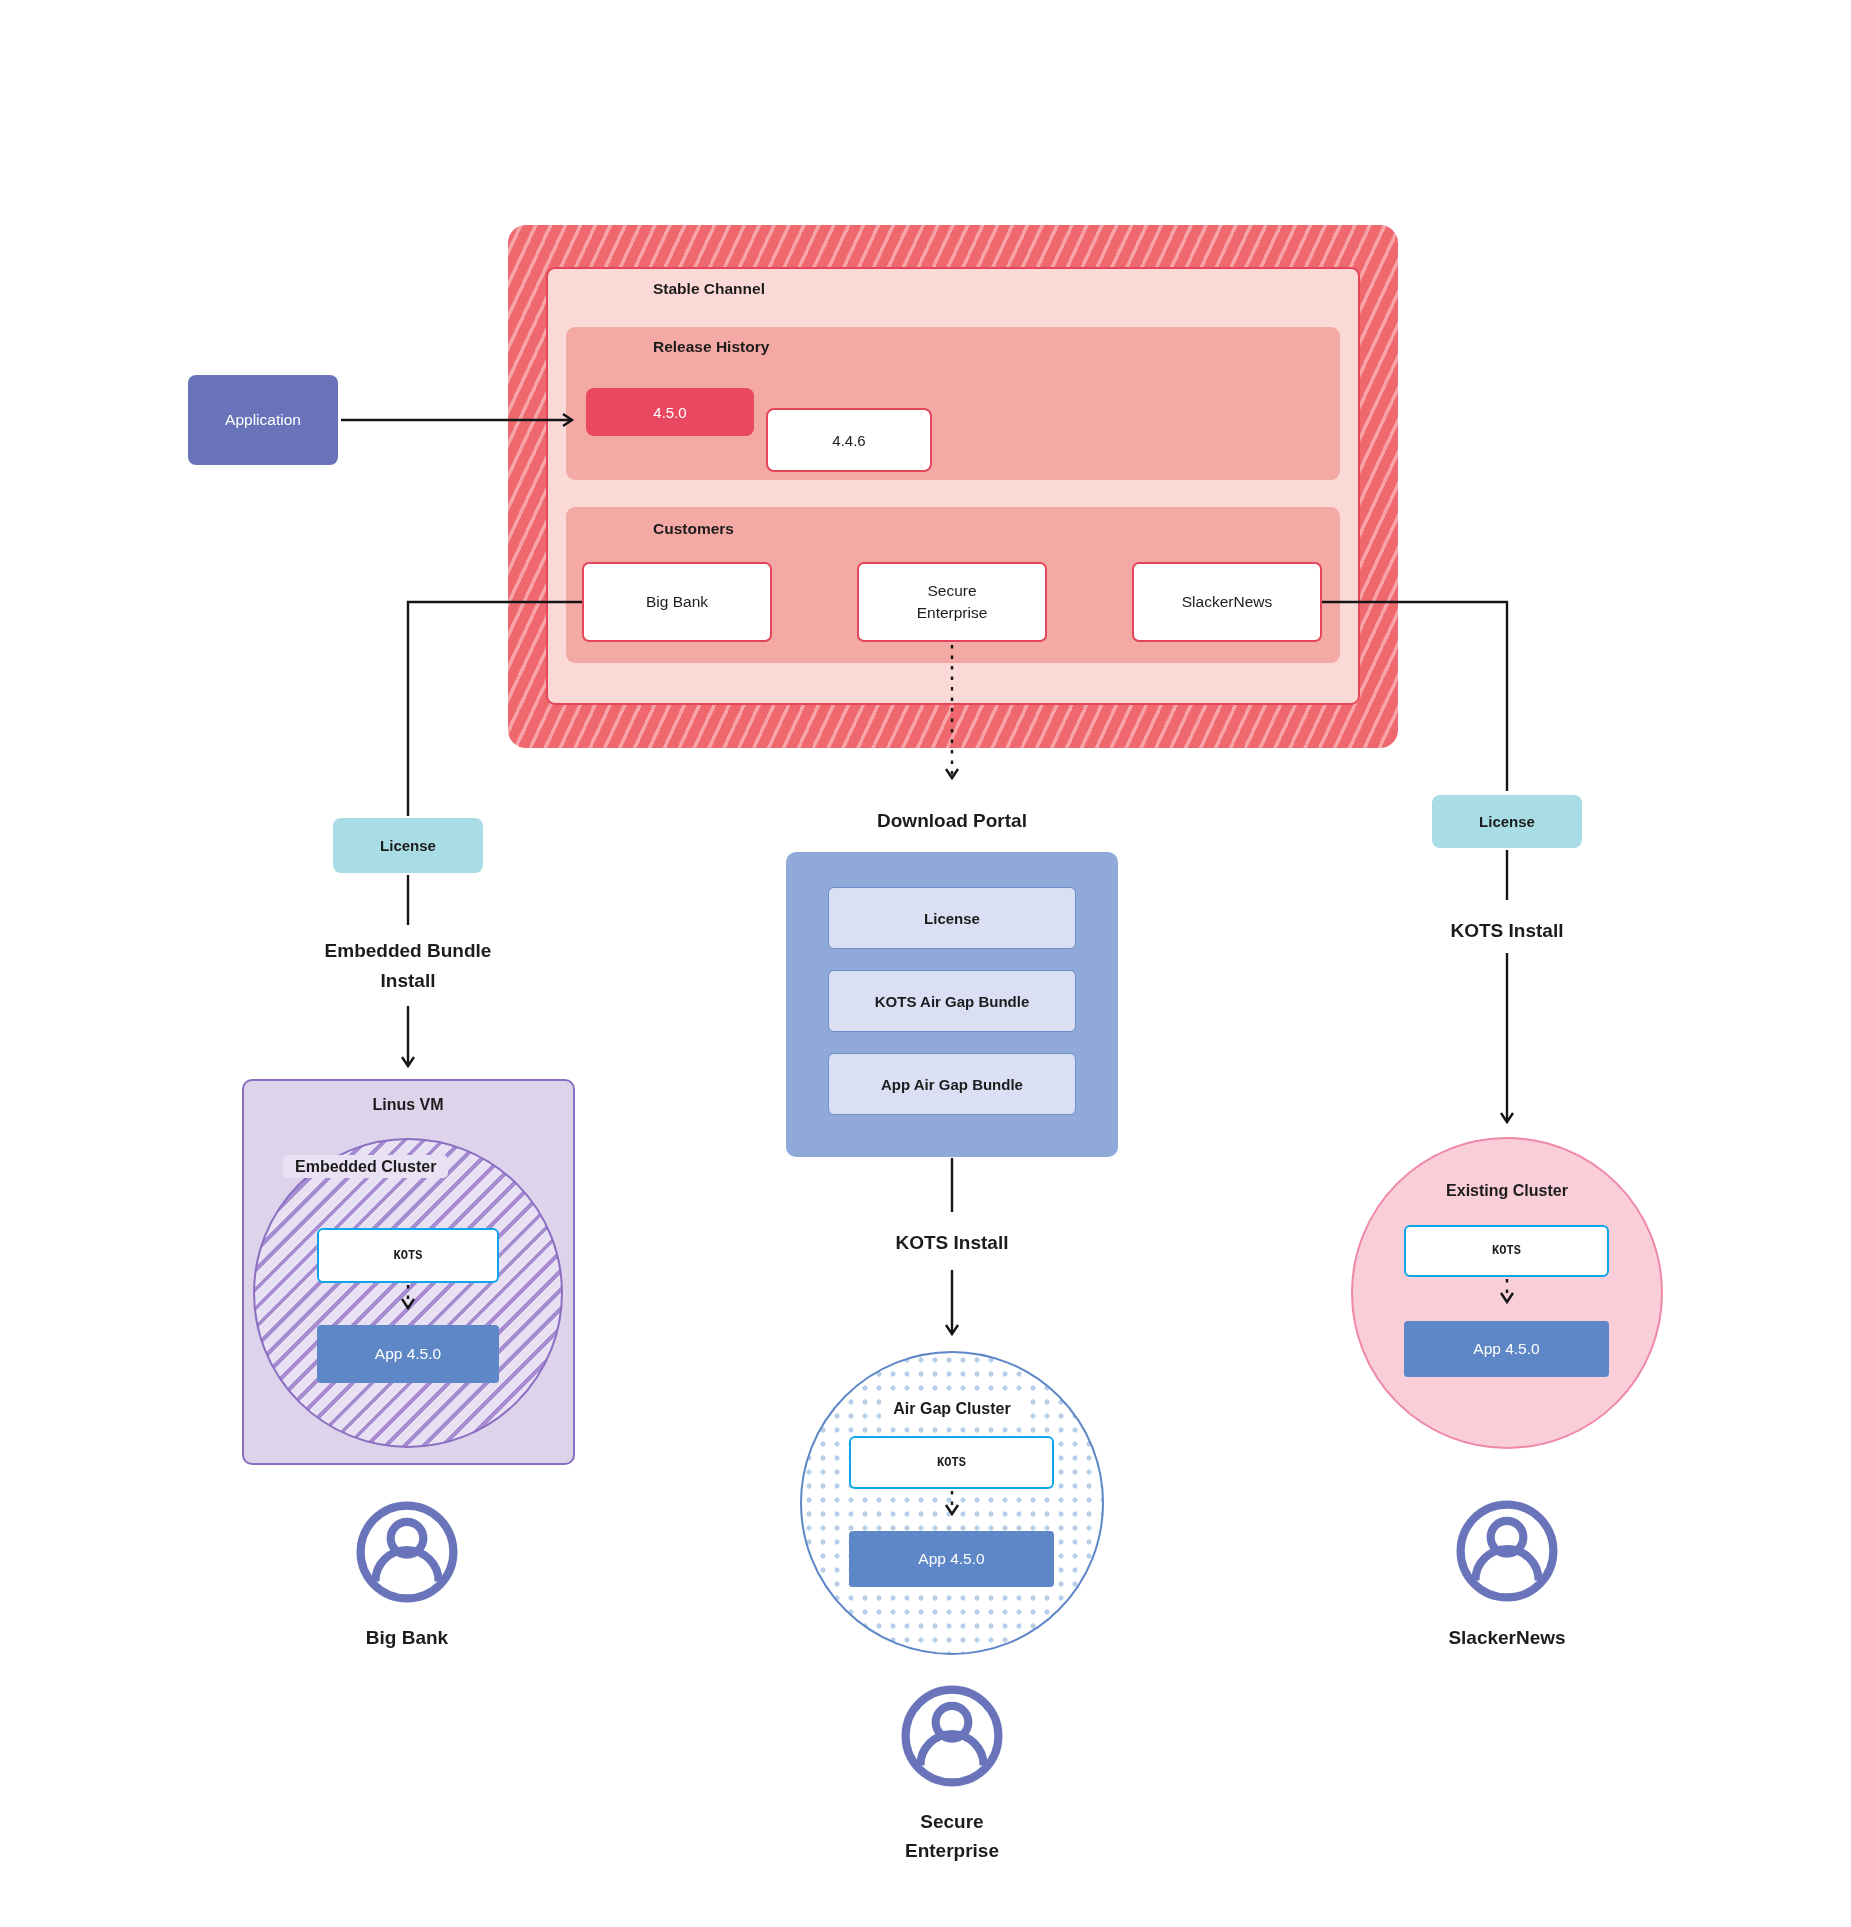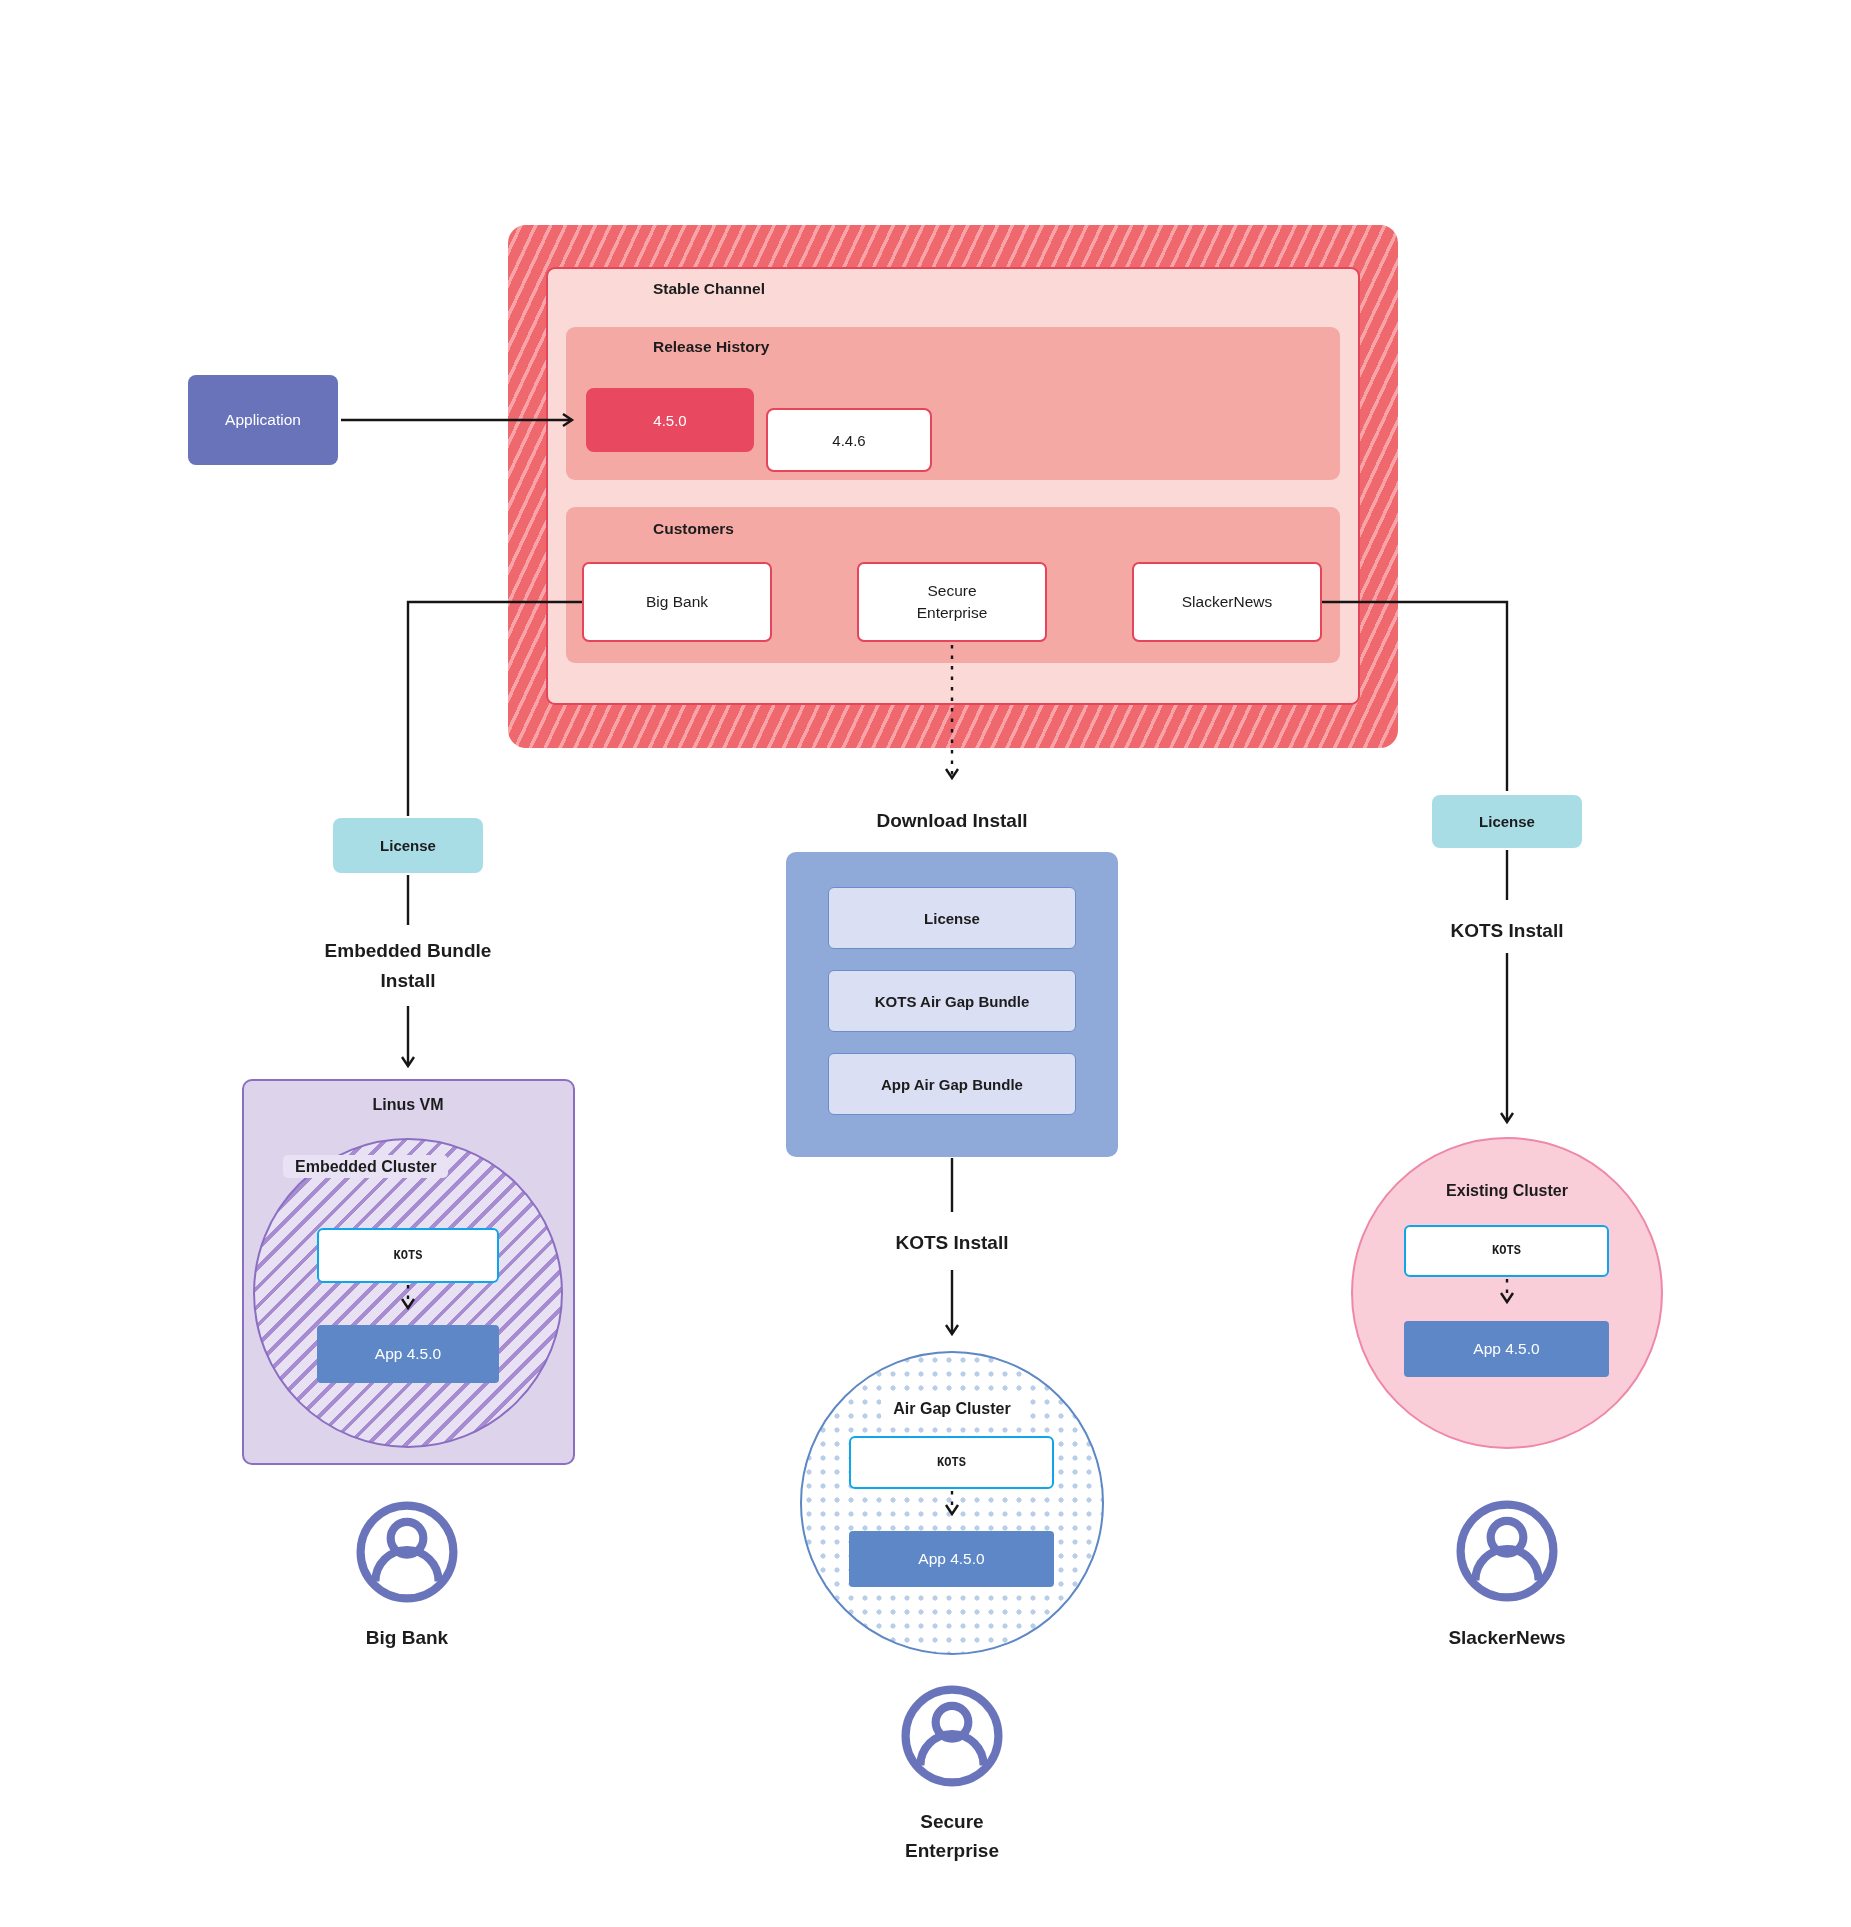--- a/index.html
+++ b/index.html
@@ -68,41 +68,41 @@
   <div class="abs appbox ctr" style="left:188px;top:375px;width:150px;height:90px;">Application</div>
 
   <div class="abs platform">
     <div class="abs stable" style="left:38px;top:42px;"></div>
   </div>
 
   <div class="abs sec-label" style="left:653px;top:280px;width:600px;">Stable Channel</div>
 
   <div class="abs section" style="left:566px;top:327px;width:774px;height:153px;"></div>
   <div class="abs sec-label" style="left:653px;top:338px;width:600px;">Release History</div>
-  <div class="abs ver-red ctr" style="left:586px;top:388px;width:168px;height:64px;">4.5.0</div>
+  <div class="abs ver-red ctr" style="left:586px;top:388px;width:168px;height:48px;">4.5.0</div>
   <div class="abs ver-white ctr" style="left:766px;top:388px;width:166px;height:64px;">4.4.6</div>
 
   <div class="abs section" style="left:566px;top:507px;width:774px;height:156px;"></div>
   <div class="abs sec-label" style="left:653px;top:520px;width:600px;">Customers</div>
   <div class="abs cust ctr" style="left:582px;top:562px;width:190px;height:80px;">Big Bank</div>
   <div class="abs cust ctr" style="left:857px;top:562px;width:190px;height:80px;padding:0 45px;">Secure Enterprise</div>
   <div class="abs cust ctr" style="left:1132px;top:562px;width:190px;height:80px;">SlackerNews</div>
 
   <div class="abs teal ctr" style="left:333px;top:818px;width:150px;height:55px;">License</div>
   <div class="abs flow-label ctr" style="left:298px;top:936px;width:220px;">Embedded Bundle Install</div>
 
   <div class="abs vmbox"></div>
   <div class="abs circle-label" style="left:308px;top:1096px;width:200px;text-align:center;">Linus VM</div>
   <div class="abs circle-ec"></div>
   <div class="abs circle-label" style="left:283px;top:1158px;width:250px;text-align:left;"><span class="pill-lav">Embedded Cluster</span></div>
   <div class="abs kots ctr" style="left:317px;top:1228px;width:182px;height:55px;">KOTS</div>
   <div class="abs appblue ctr" style="left:317px;top:1325px;width:182px;height:58px;">App 4.5.0</div>
   <div class="abs user-label ctr" style="left:307px;top:1624px;width:200px;">Big Bank</div>
 
-  <div class="abs flow-label ctr" style="left:802px;top:806px;width:300px;">Download Install</div>
+  <div class="abs flow-label ctr" style="left:802px;top:806px;width:300px;">Download Portal</div>
   <div class="abs portal">
     <div class="portal-item ctr">License</div>
     <div class="portal-item ctr">KOTS Air Gap Bundle</div>
     <div class="portal-item ctr">App Air Gap Bundle</div>
   </div>
   <div class="abs flow-label ctr" style="left:852px;top:1228px;width:200px;">KOTS Install</div>
 
   <div class="abs circle-ag"></div>
   <div class="abs circle-label" style="left:827px;top:1400px;width:250px;text-align:center;"><span class="pill-white">Air Gap Cluster</span></div>
   <div class="abs kots ctr" style="left:849px;top:1436px;width:205px;height:53px;">KOTS</div>

